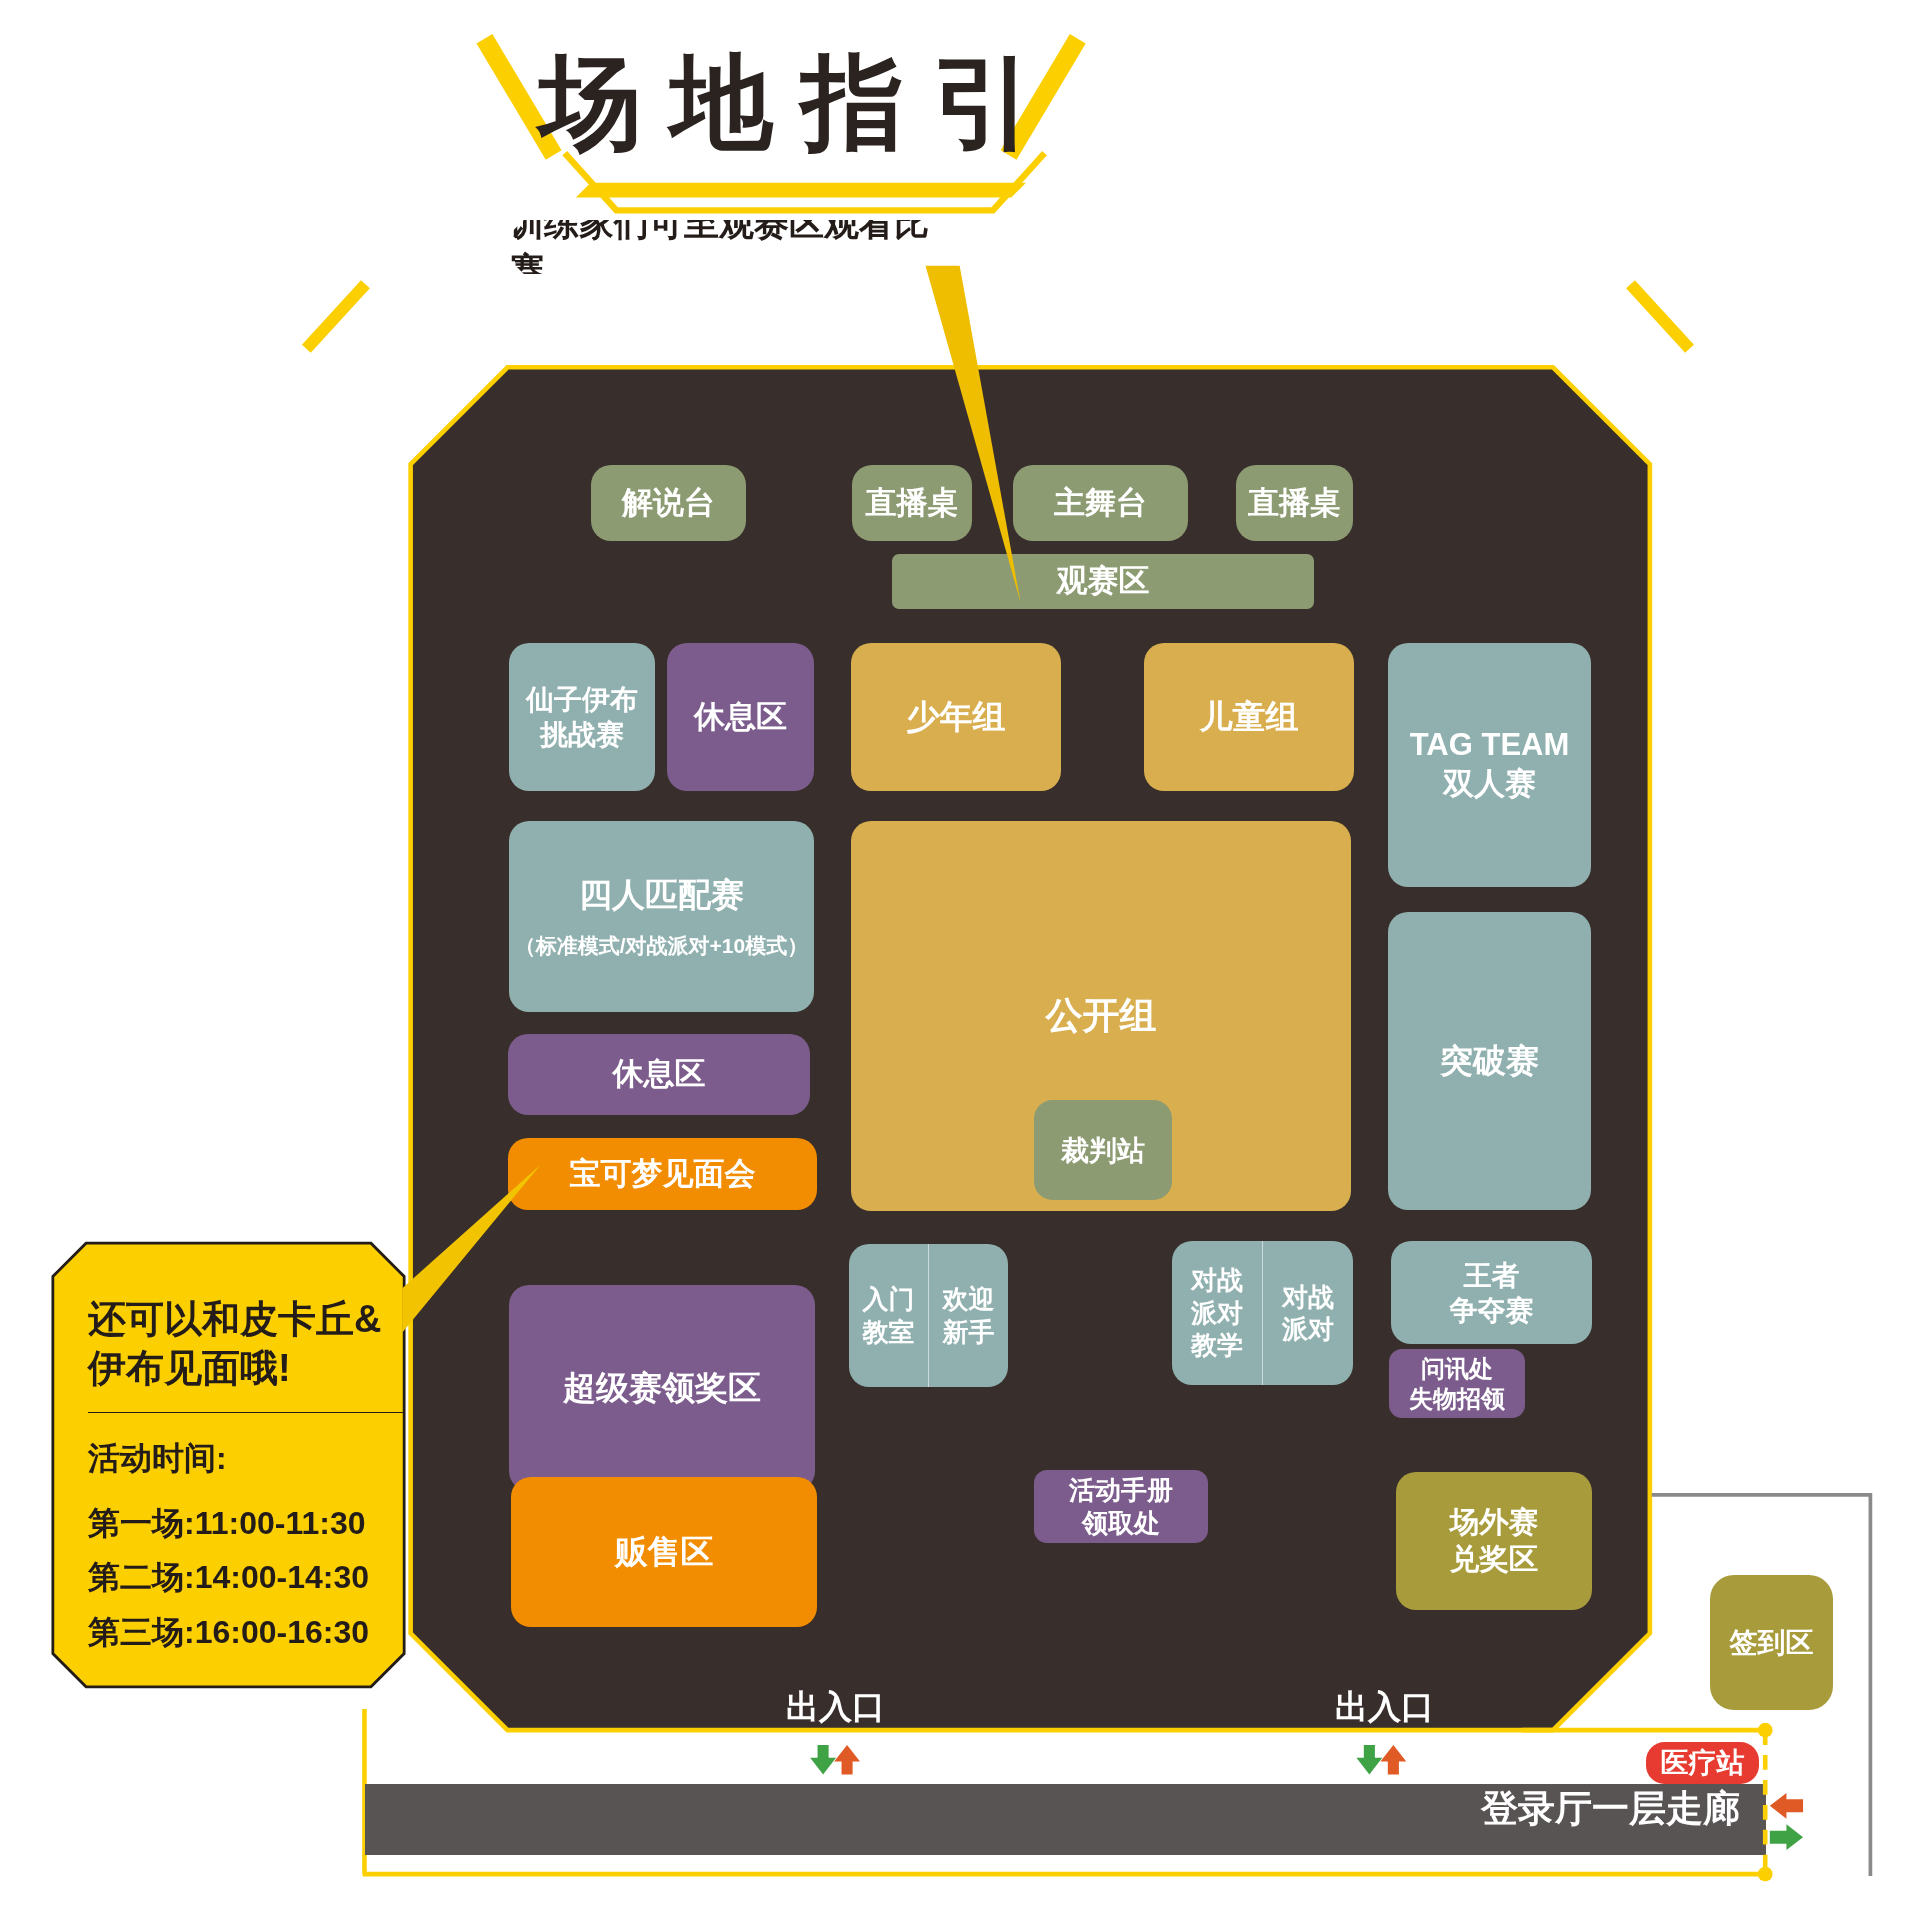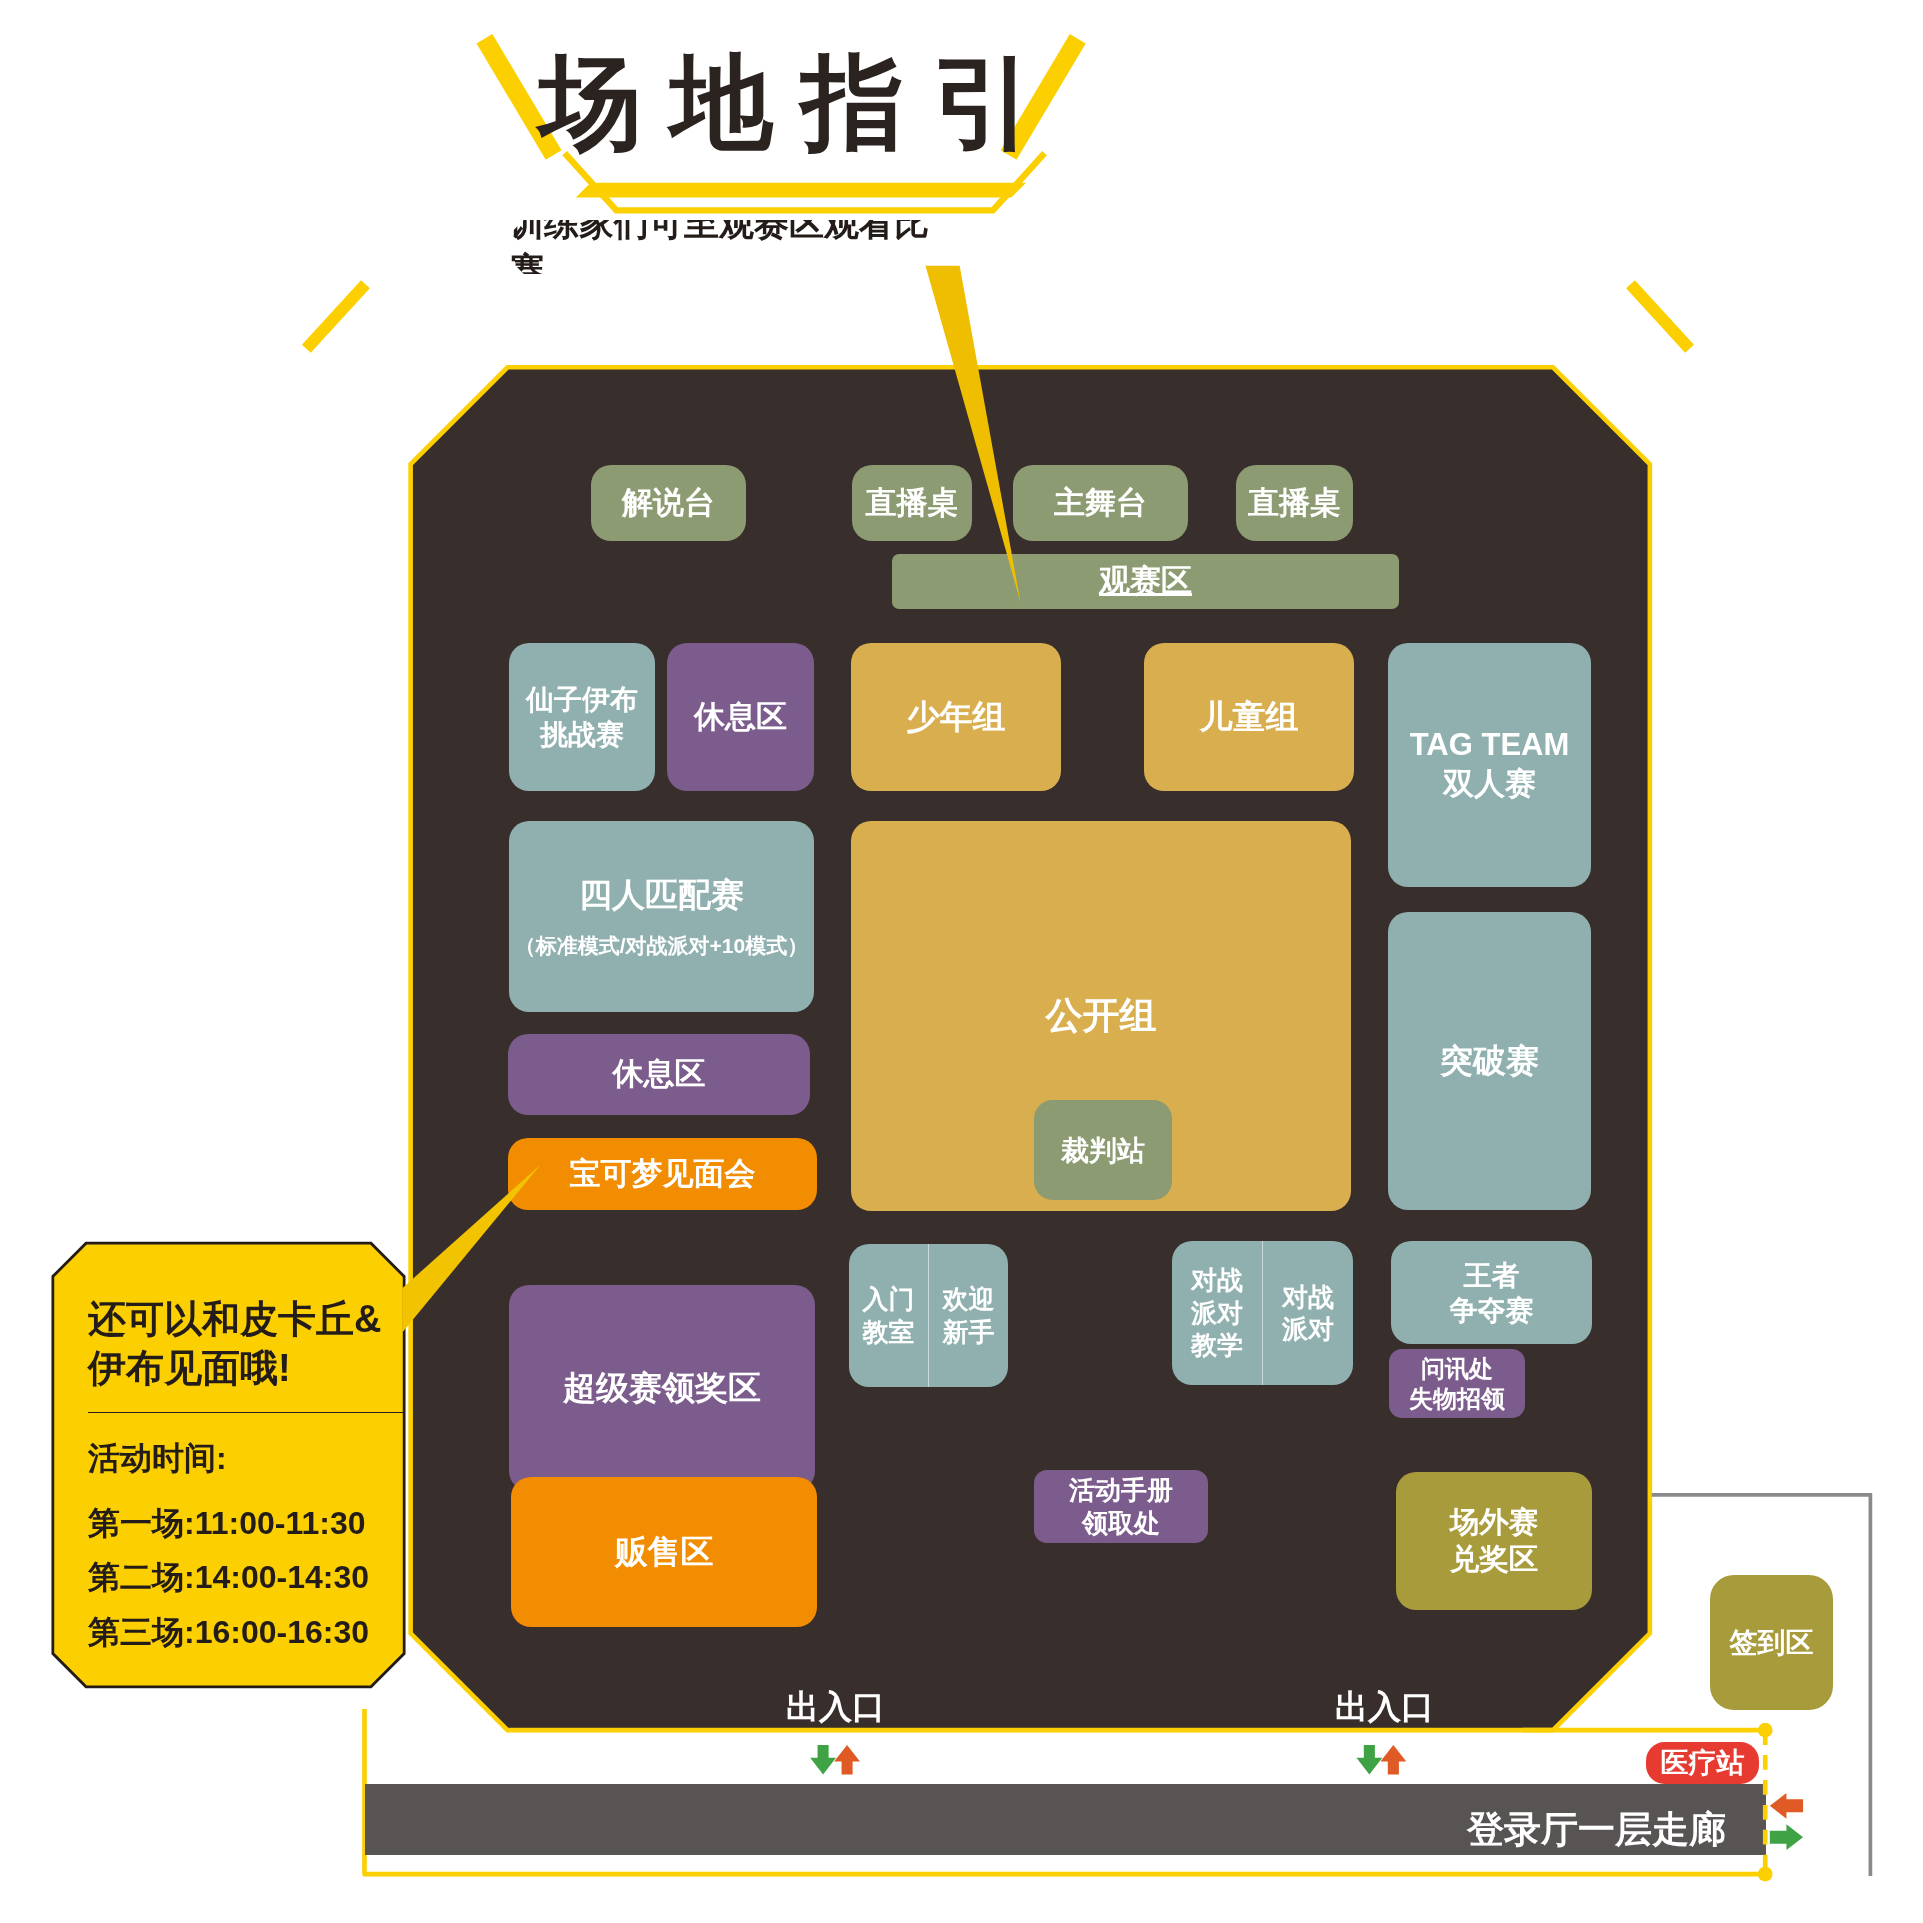--- a/index.html
+++ b/index.html
@@ -33,21 +33,21 @@
   .callout-left .inner{position:absolute;left:0;top:0;right:0;bottom:0;padding:54px 31px 0 37px;
     color:#231c19;}
   .cl-line{font-size:38px;font-weight:900;line-height:1.3;}
   .cl-div{border-top:1.8px solid #231c19;margin:18.5px 0 24px 0;width:97%;}
   .cl-head{font-size:32px;font-weight:800;margin-bottom:14.8px;}
   .cl-session{font-size:32px;font-weight:800;line-height:1.7;}
 
   .white-label{position:absolute;color:#fff;font-weight:800;text-align:center;z-index:3;}
   .entrance{width:185px;font-size:33px;}
   .corridor{position:absolute;left:365px;top:1784px;width:1401px;height:71px;background:#595454;
-    z-index:1;display:flex;align-items:flex-end;justify-content:flex-end;padding-right:40px;
+    z-index:1;display:flex;align-items:flex-start;justify-content:flex-end;padding-right:26px;
     box-sizing:border-box;color:#fff;font-weight:800;font-size:37px;}
   .medical{position:absolute;left:1646px;top:1742px;width:113px;height:42px;background:#e73b31;
     border-radius:18.5px;z-index:6;display:flex;align-items:center;justify-content:center;
     color:#fff;font-weight:800;font-size:28px;}
 </style>
 </head>
 <body>
 
 <div id="page">
 
@@ -74,21 +74,21 @@
 
   <div class="callout-top">
     <span>训练家们可至观赛区观看比赛</span>
   </div>
 
   <div class="box c-green" style="left:591px;top:465px;width:155px;height:76px;font-size:31px;"><span>解说台</span></div>
   <div class="box c-green" style="left:852px;top:465px;width:120px;height:76px;font-size:31px;"><span>直播桌</span></div>
   <div class="box c-green" style="left:1013px;top:465px;width:175px;height:76px;font-size:31px;"><span>主舞台</span></div>
   <div class="box c-green" style="left:1236px;top:465px;width:117px;height:76px;font-size:31px;"><span>直播桌</span></div>
 
-  <div class="box c-green" style="left:892px;top:554px;width:507px;height:55px;font-size:31px;border-radius:7px;text-decoration:underline;"><span>观赛区</span></div>
+  <div class="box c-green" style="left:892px;top:554px;width:422px;height:55px;font-size:31px;border-radius:7px;"><span>观赛区</span></div>
 
   <div class="box c-teal" style="left:509px;top:643px;width:146px;height:148px;font-size:28px;justify-content:center;"><span>仙子伊布
 挑战赛</span></div>
   <div class="box c-purple" style="left:667px;top:643px;width:147px;height:148px;font-size:31px;"><span>休息区</span></div>
   <div class="box c-gold" style="left:851px;top:643px;width:210px;height:148px;font-size:33px;"><span>少年组</span></div>
   <div class="box c-gold" style="left:1144px;top:643px;width:210px;height:148px;font-size:33px;"><span>儿童组</span></div>
   <div class="box c-teal" style="left:1388px;top:643px;width:203px;height:244px;font-size:31px;"><span>TAG TEAM
 双人赛</span></div>
 
   <div class="box c-teal" style="left:509px;top:821px;width:305px;height:191px;font-size:33px;flex-direction:column;gap:12px;">

